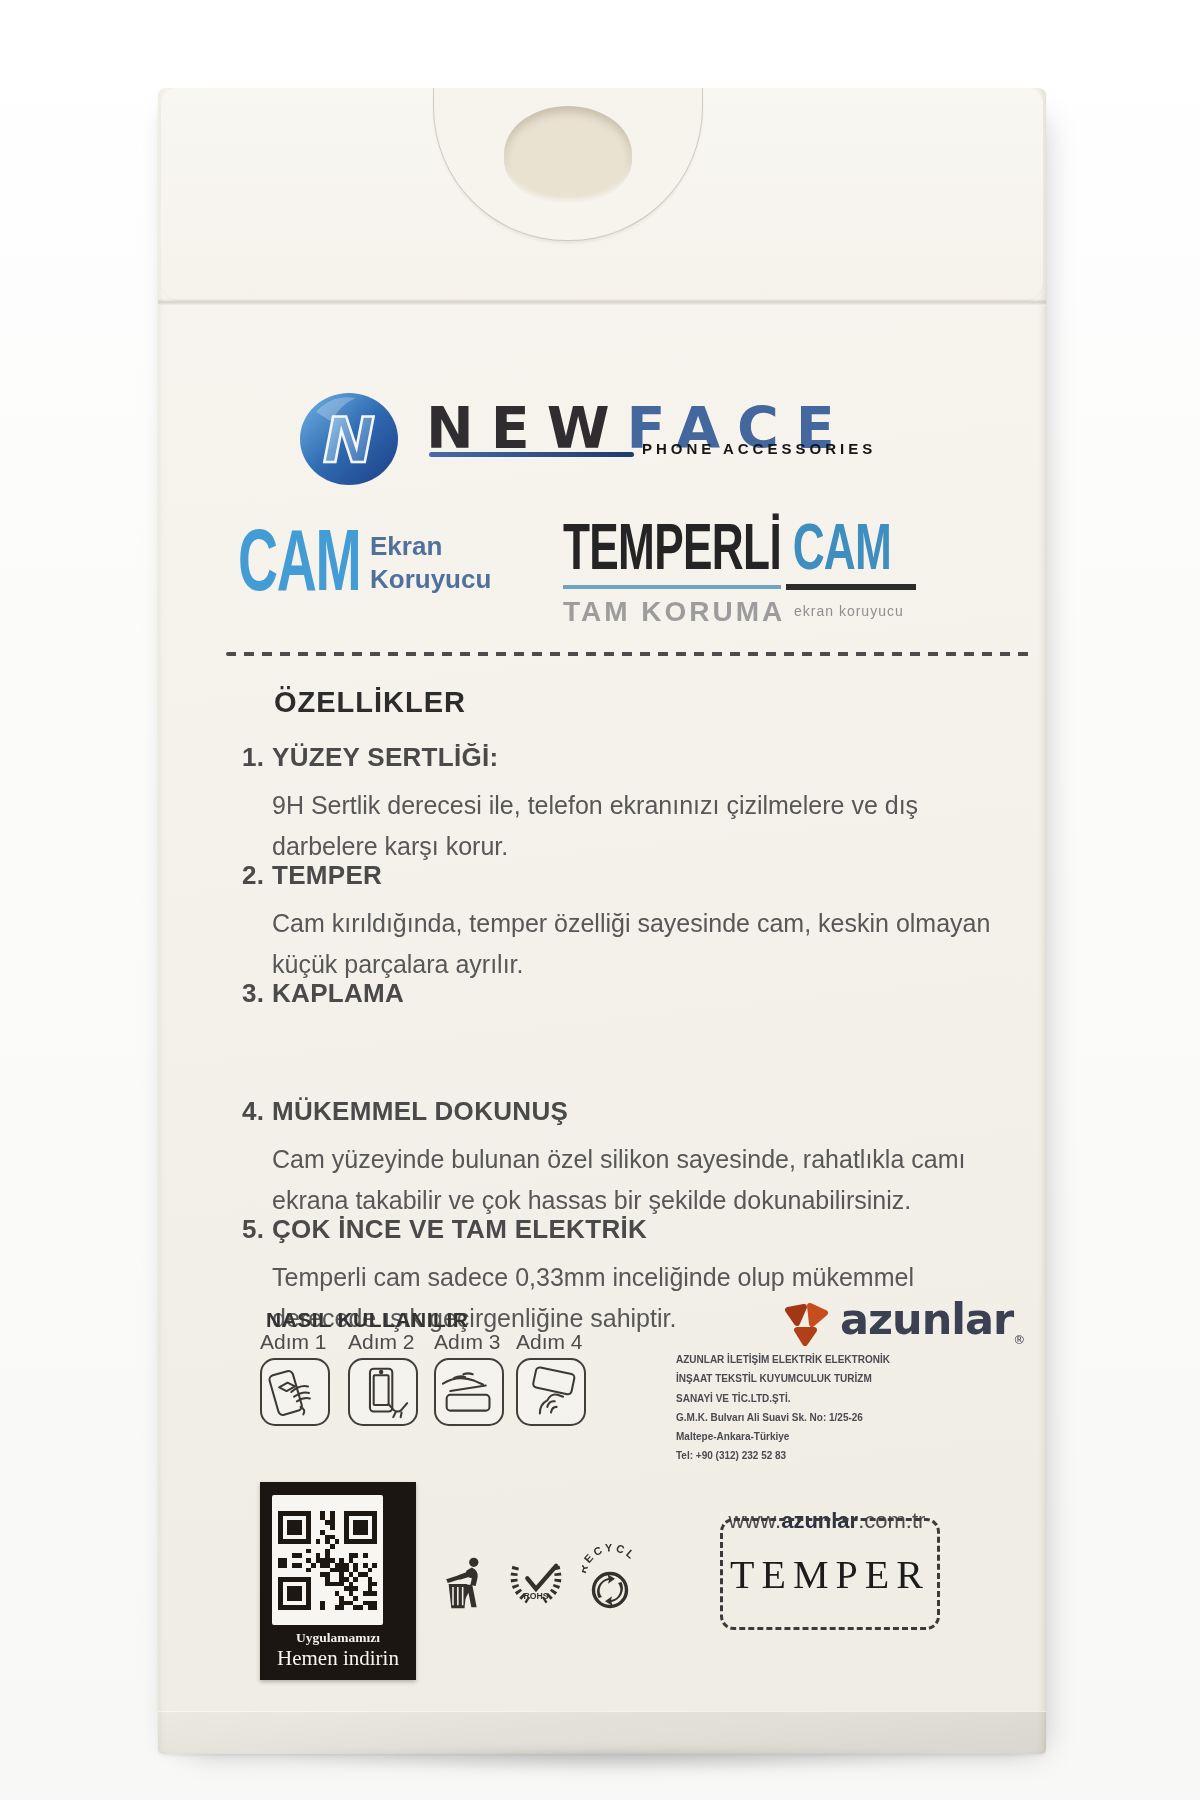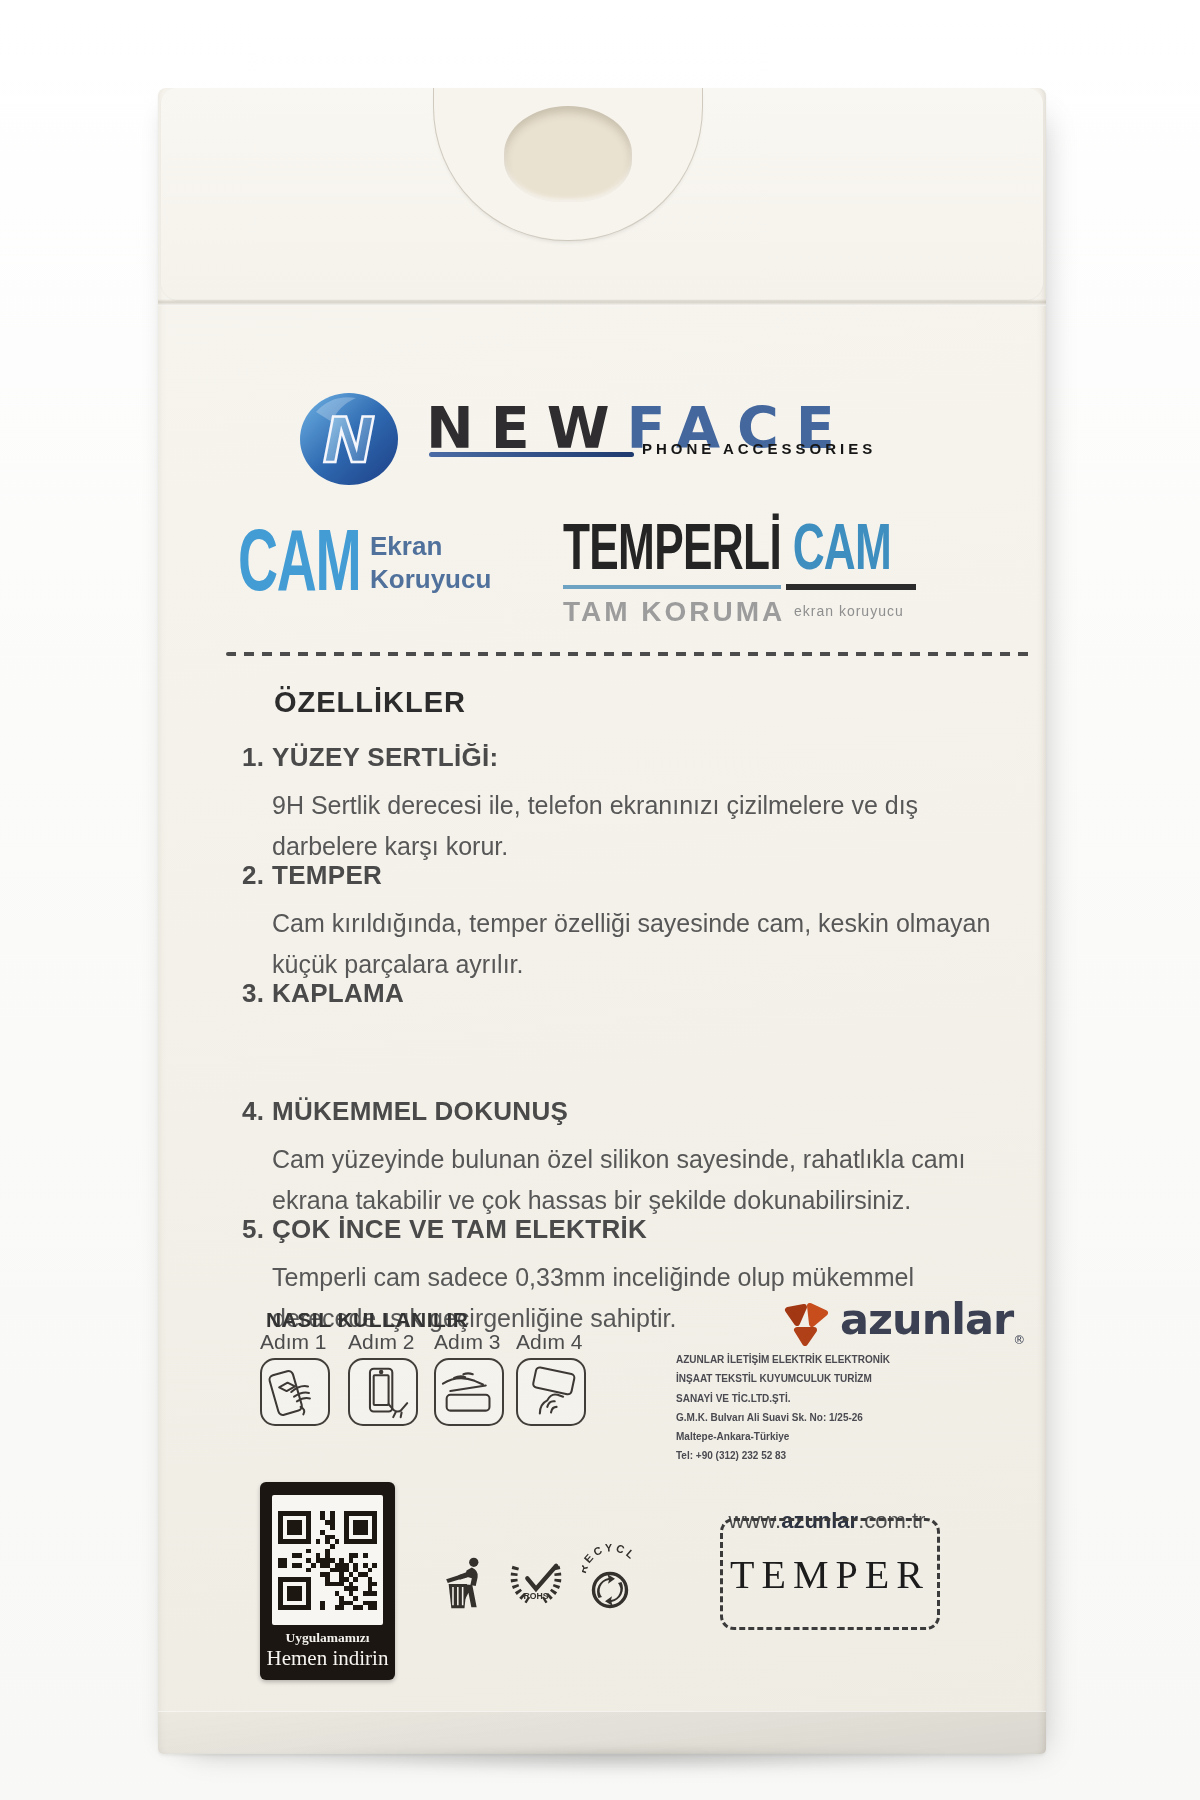--- a/index.html
+++ b/index.html
@@ -87,22 +87,22 @@
   .az-icon{position:absolute;left:620px;top:1210px;width:54px;height:48px;}
   .az-word{position:absolute;left:682px;top:1206px;font-family:"DejaVu Sans",sans-serif;font-weight:bold;
     font-size:43px;color:#3b4152;letter-spacing:-1px;}
   .az-reg{font-size:12px;font-weight:normal;vertical-align:-10px;color:#3b4152;}
   .az-address{position:absolute;left:518px;top:1262px;width:302px;text-align:left;
     font-size:10px;line-height:19.3px;font-weight:600;color:#4a4a50;}
   .az-web{position:absolute;left:518px;top:1372px;width:302px;text-align:center;font-size:22px;color:#4b4b4b;white-space:nowrap;margin-top:48px;}
   .az-web b{color:#2e3342;}
 
   
-  .qr-block{position:absolute;left:102px;top:1394px;width:135px;height:198px;background:#1b1611;border-radius:6px;
-    box-shadow:0 2px 4px rgba(0,0,0,.25);}
+  .qr-block{position:absolute;left:102px;top:1394px;width:135px;height:198px;background:#1b1611;border-radius:0;
+    box-shadow:0 2px 4px rgba(0,0,0,.25);padding-left:21px;}
   .qr-white{position:absolute;left:12px;top:13px;width:111px;height:130px;background:#f8f6f2;border-radius:2px;
     display:flex;align-items:center;justify-content:center;}
   .qr-line1{position:absolute;left:0;right:0;top:148px;text-align:center;
     font-family:"Liberation Serif",serif;font-weight:bold;font-size:13.5px;color:#f3f1ee;}
   .qr-line2{position:absolute;left:0;right:0;top:164px;text-align:center;
     font-family:"Liberation Serif",serif;font-size:21px;color:#f7f5f2;}
 
   
   .eco-tidyman{position:absolute;left:286px;top:1468px;width:46px;height:58px;}
   .eco-rohs{position:absolute;left:346px;top:1472px;width:64px;height:52px;}

